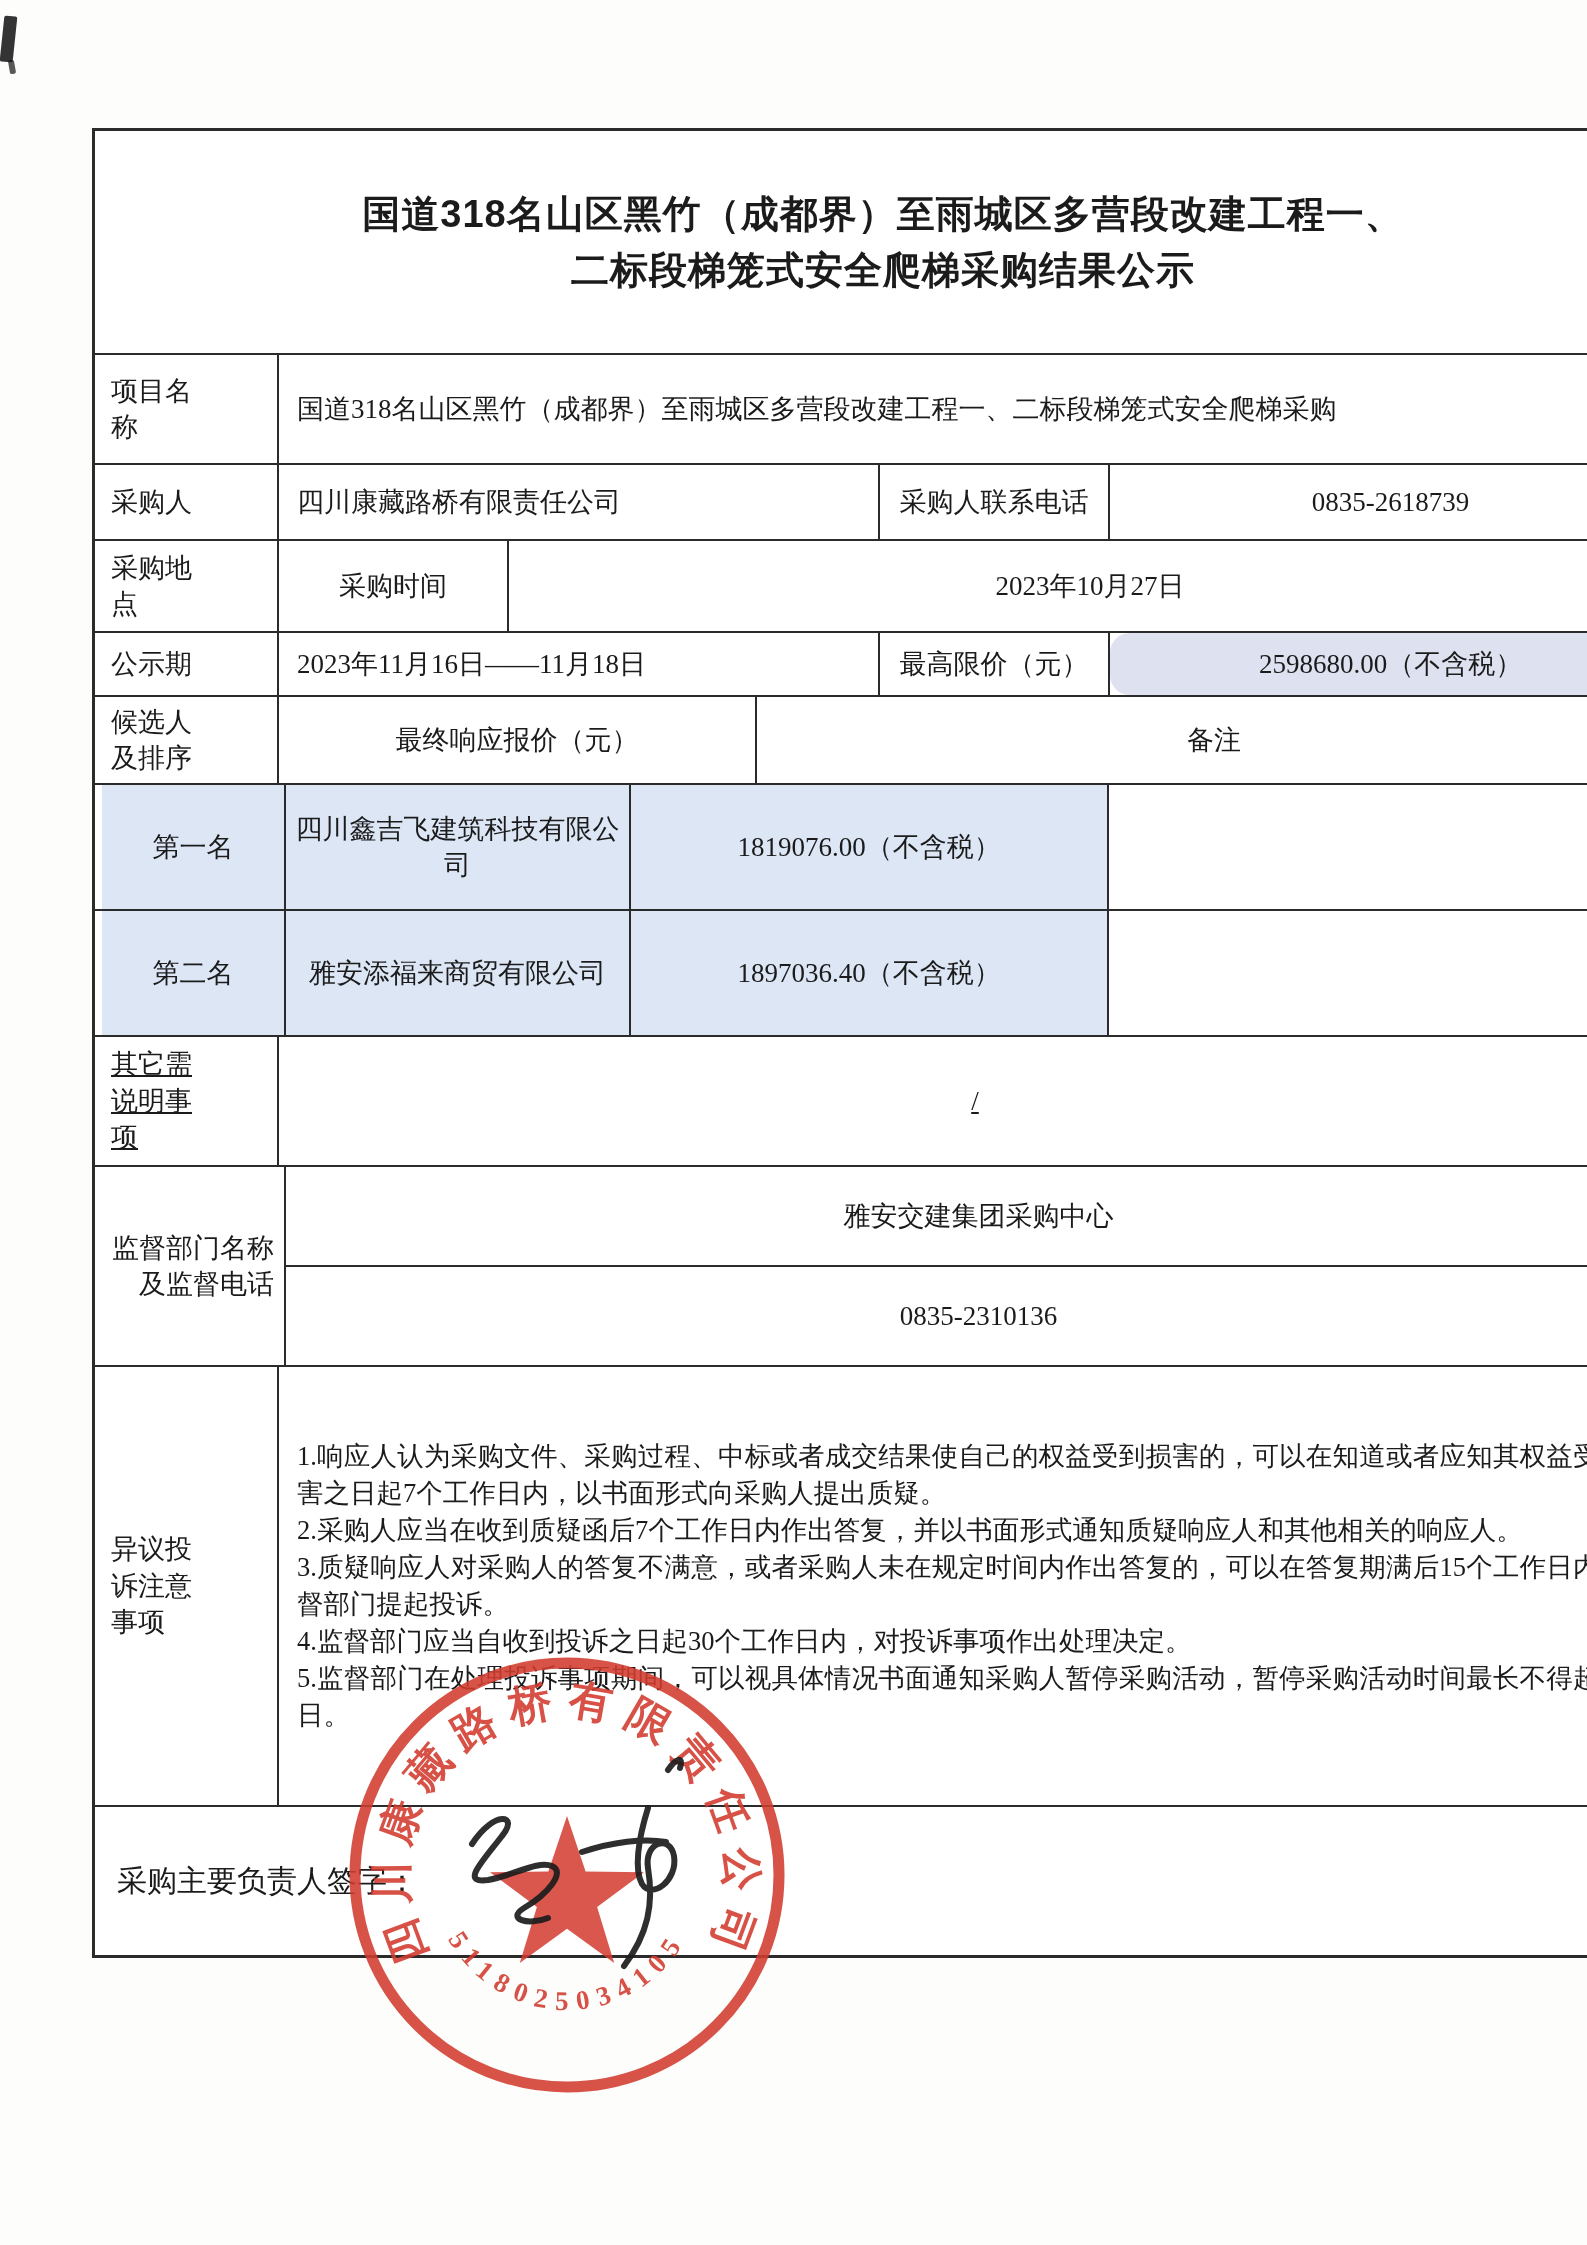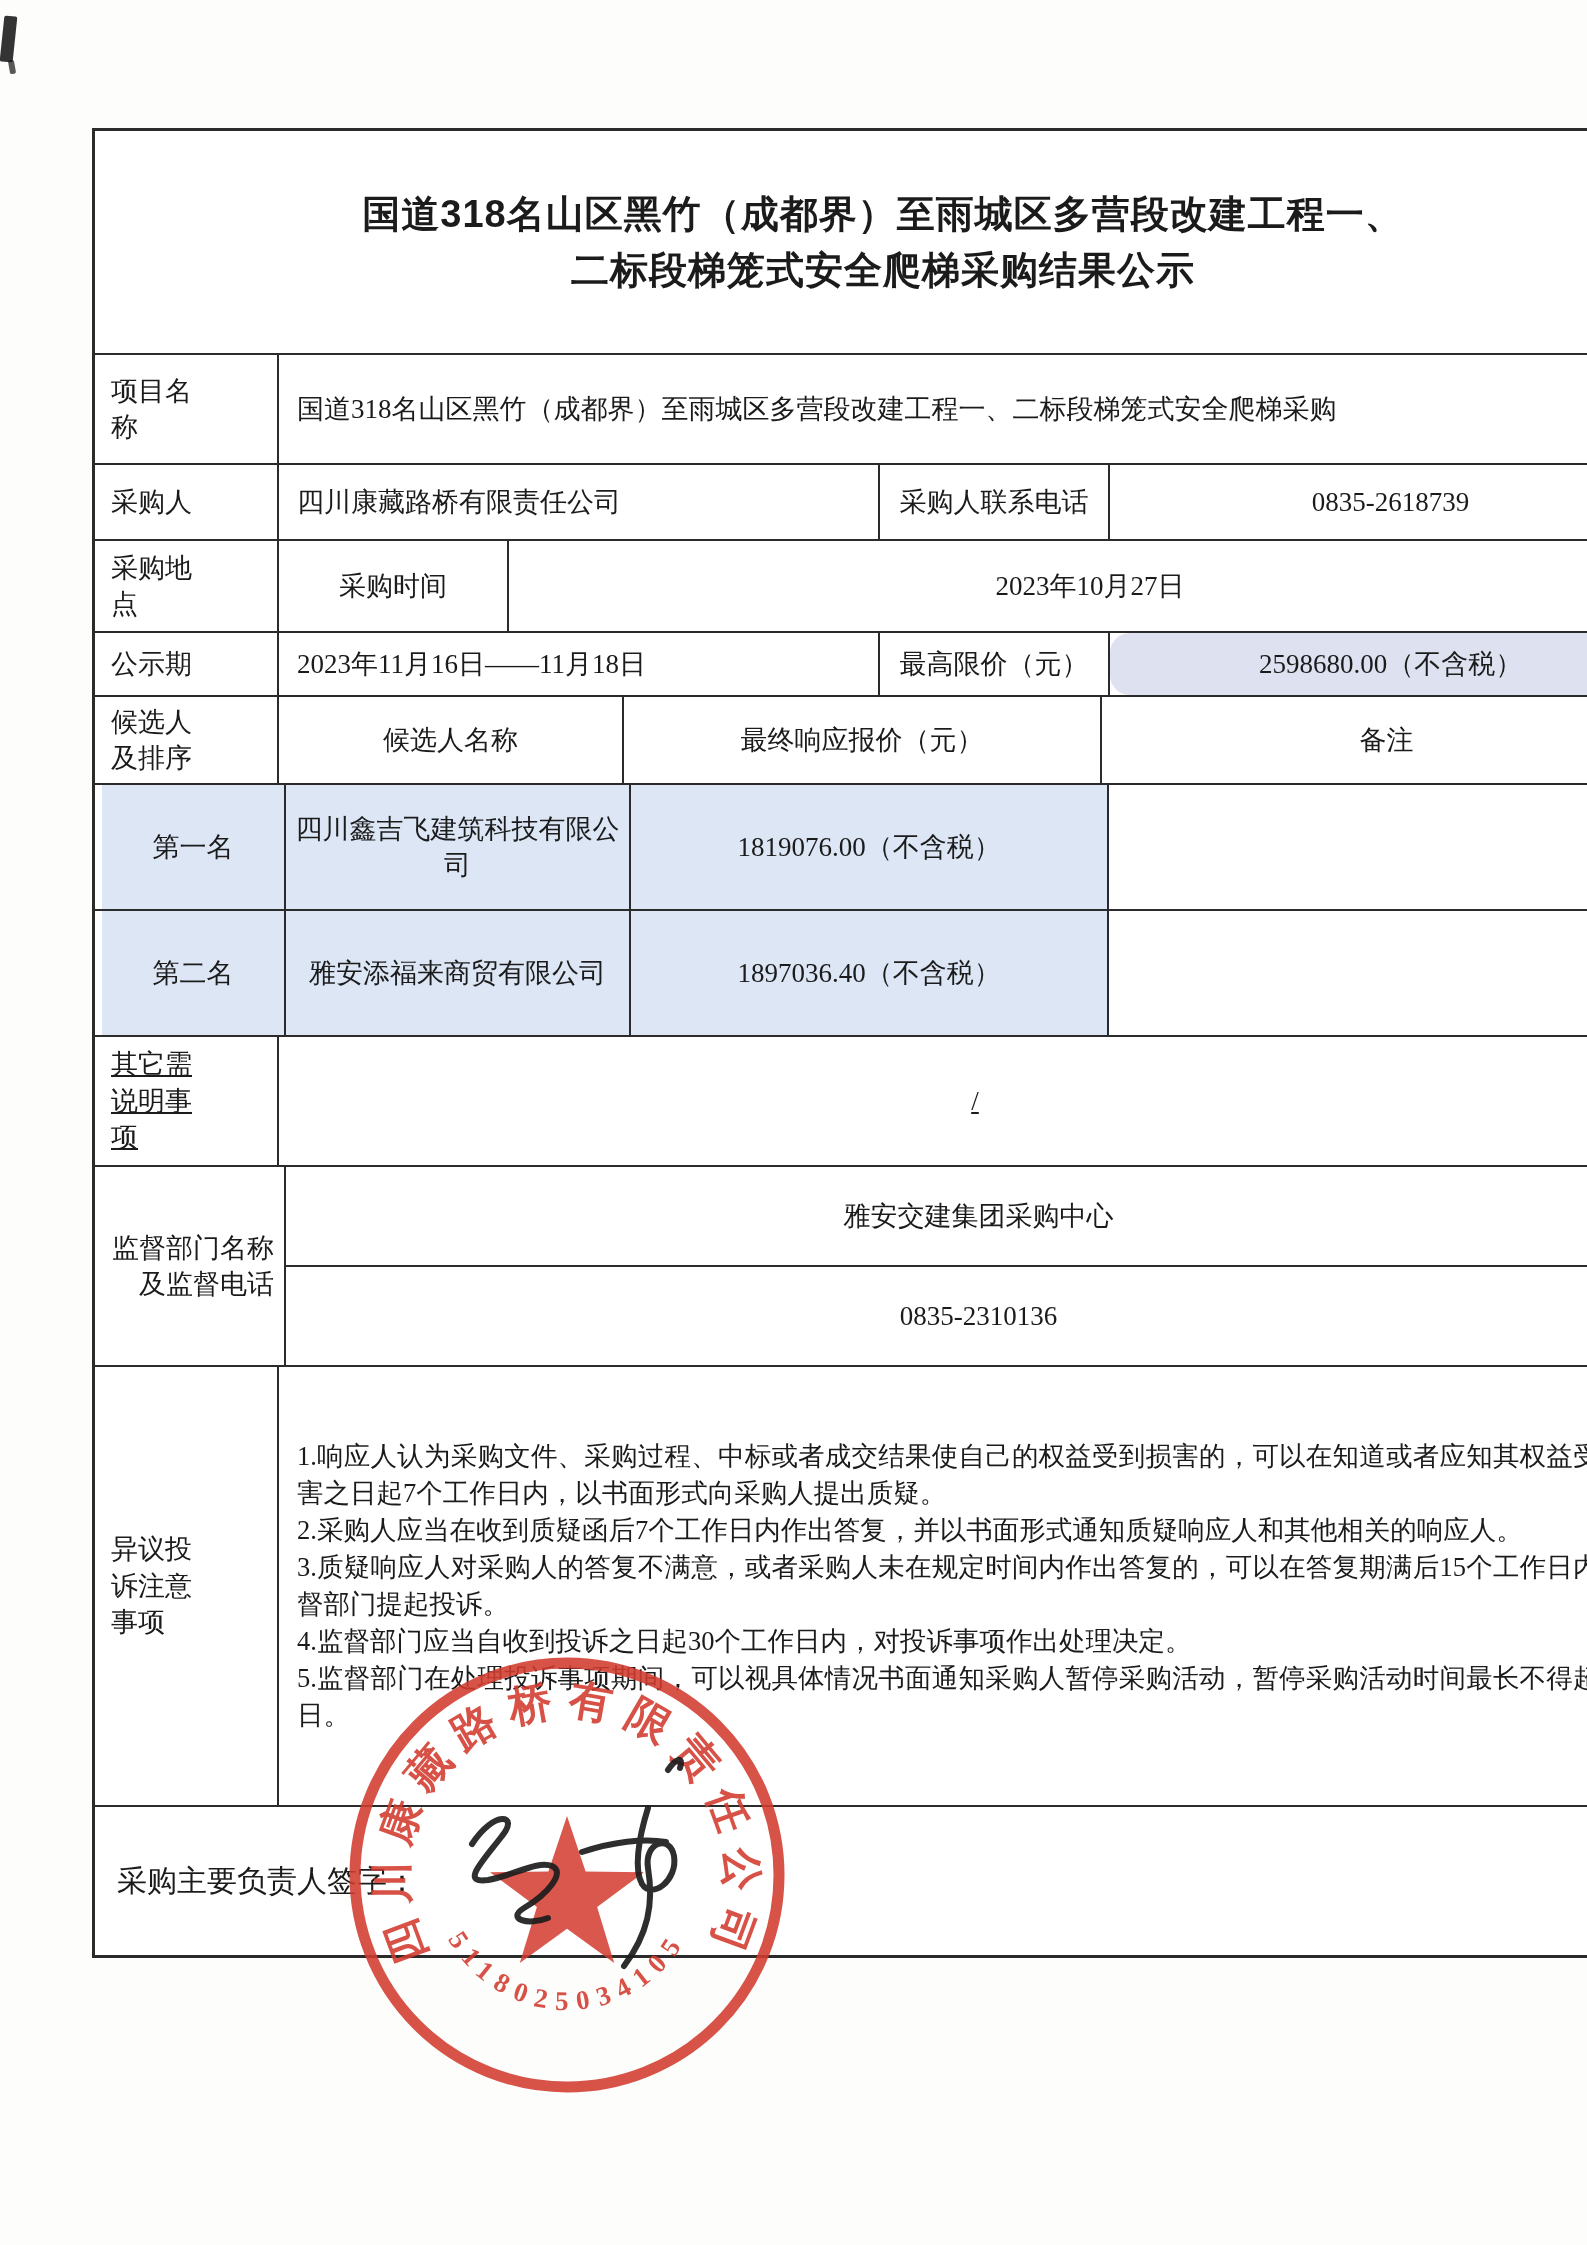--- a/index.html
+++ b/index.html
@@ -125,21 +125,20 @@
 
   <div class="t-row h-period">
     <div class="cell lbl">公示期</div>
     <div class="cell v-left w-v1">2023年11月16日——11月18日</div>
     <div class="cell w-l2">最高限价（元）</div>
     <div class="cell w-v2 hl-price">2598680.00（不含税）</div>
   </div>
 
   <div class="t-row h-candhdr">
     <div class="cell lbl">候选人及排序</div>
-    <div class="cell w-c2">候选人名称</div>
     <div class="cell w-c3">最终响应报价（元）</div>
     <div class="cell w-c4 v-center">备注</div>
   </div>
 
   <div class="t-row h-cand">
     <div class="cell lbl lbl-center hl-cand">第一名</div>
     <div class="cell w-c2 hl-cand">四川鑫吉飞建筑科技有限公司</div>
     <div class="cell w-c3 hl-cand">1819076.00（不含税）</div>
     <div class="cell w-c4 v-center"></div>
   </div>

